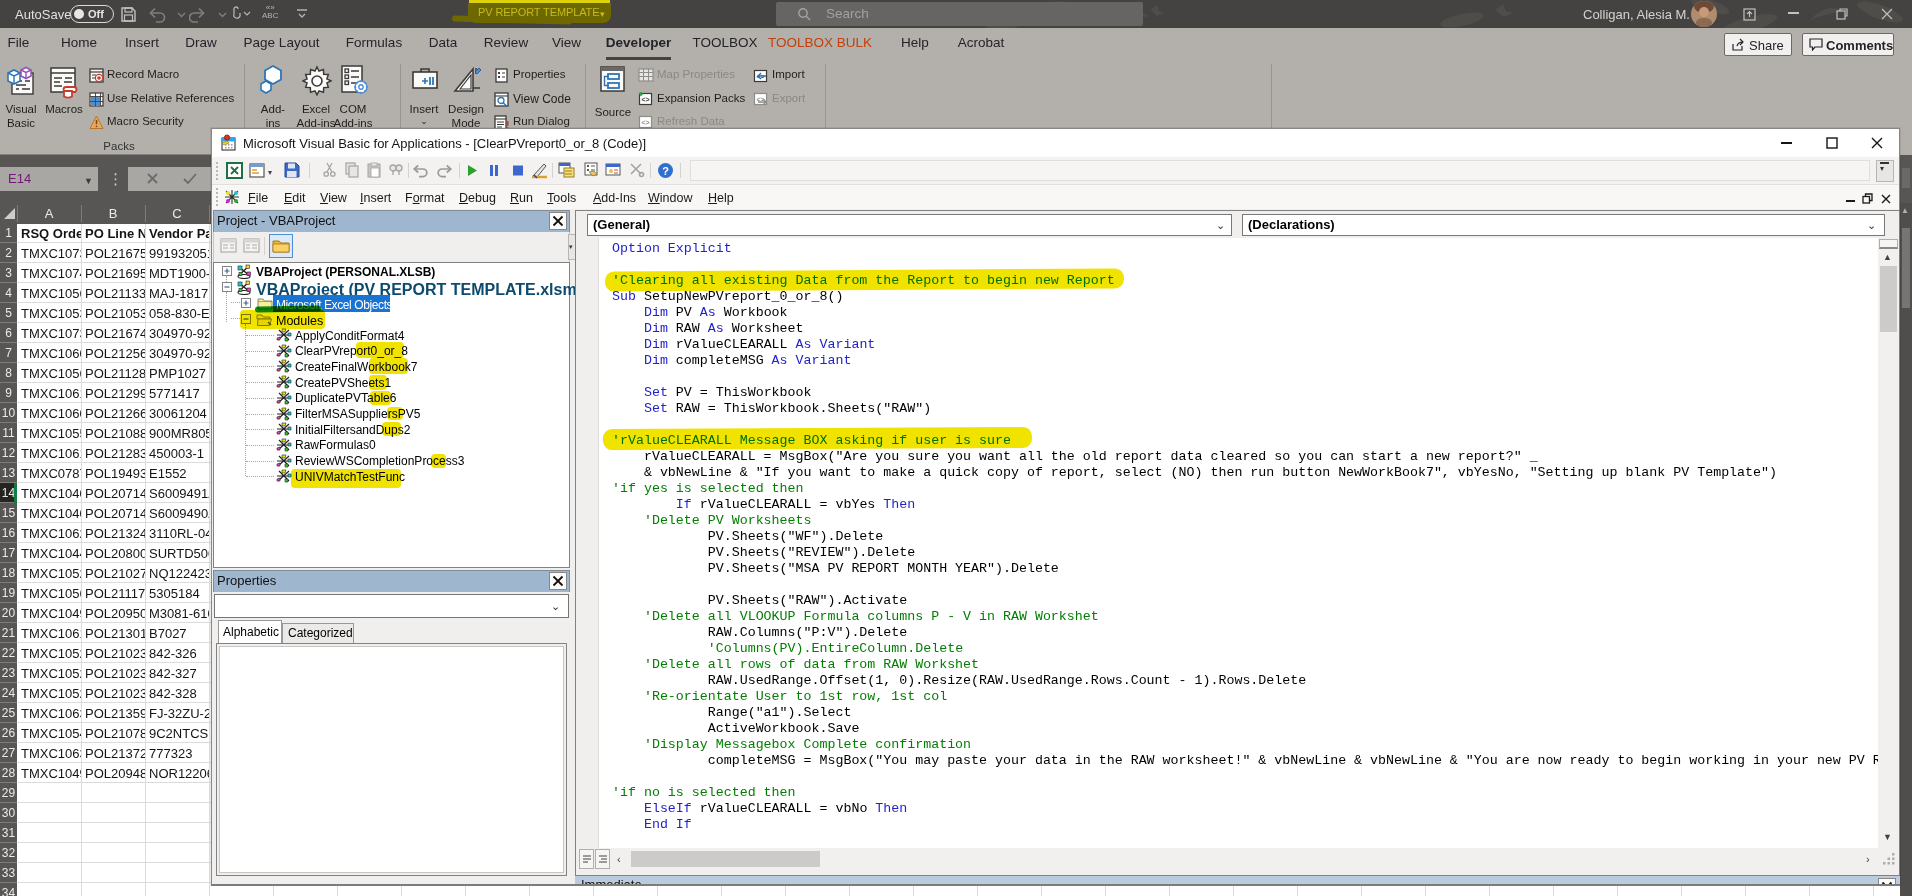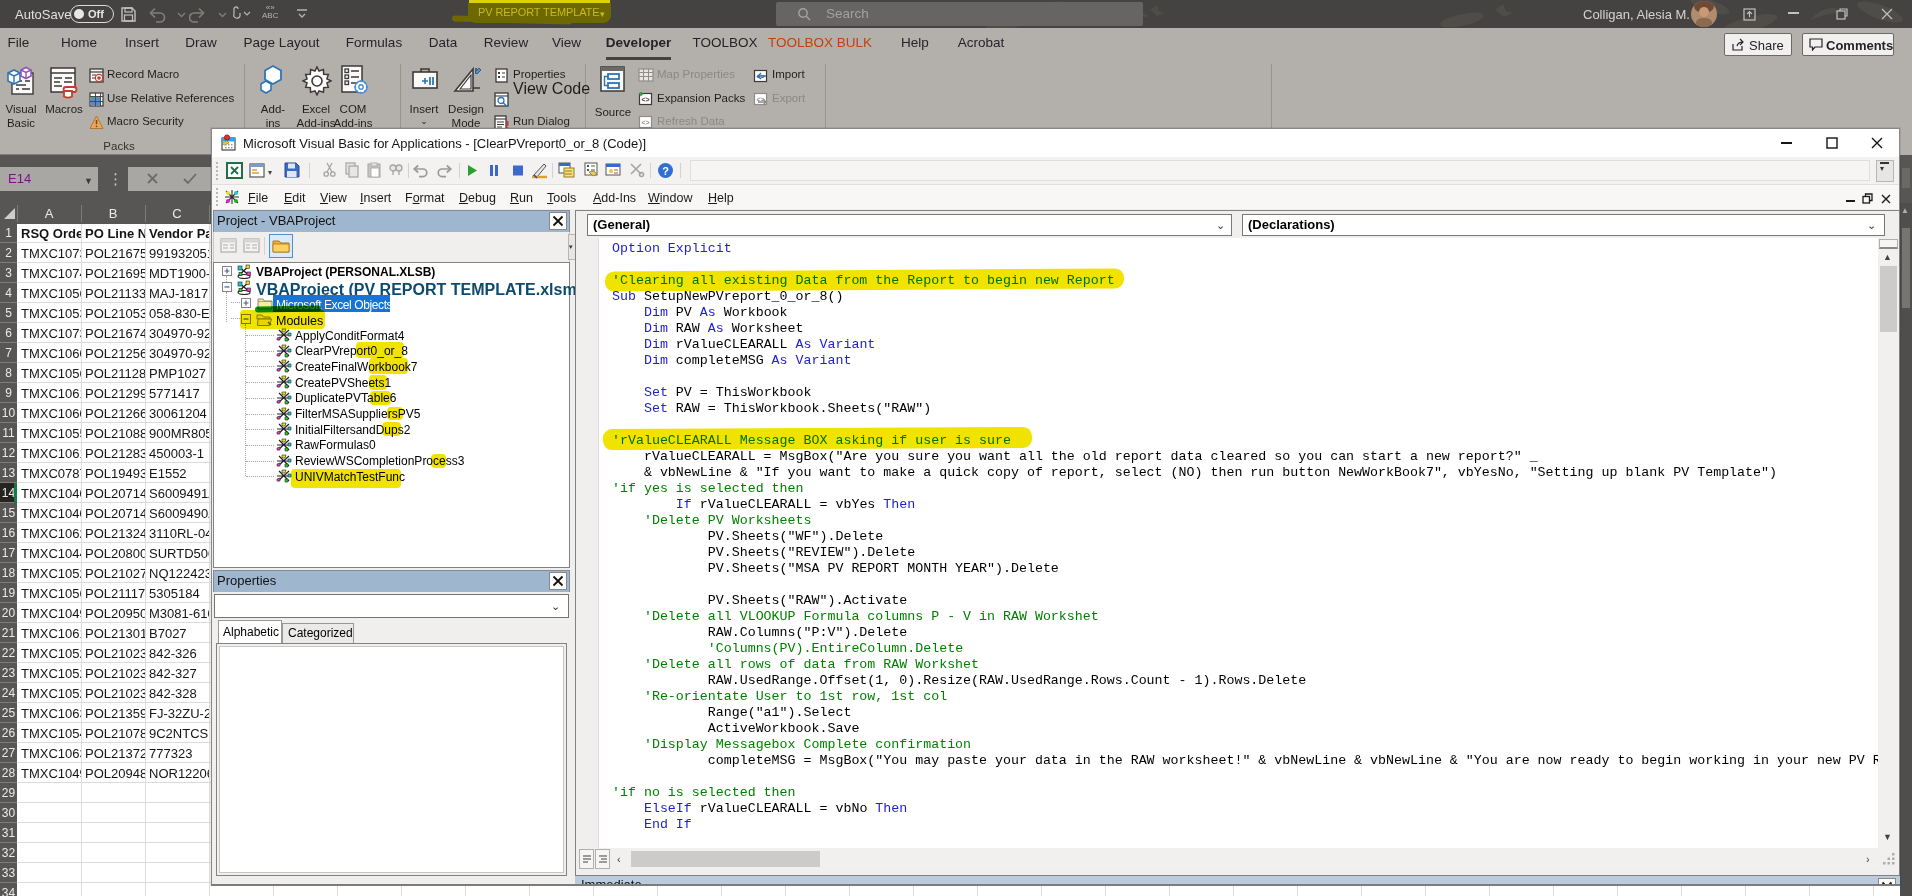--- a/index.html
+++ b/index.html
@@ -218,21 +218,21 @@
       </g>
       <path d="M8 5 h3 M8 9 h3" stroke="#3b3a38" stroke-width="1.1"></path>
     </svg>
 <div class="abs" style="left:513px;top:68px;font-size:11.5px;color:#1f1e1c;">Properties</div>
 <svg class="abs" style="left:494px;top:92px" width="15" height="15" viewBox="0 0 15 15">
       <rect x="1" y="1" width="13" height="13" fill="#fff" stroke="#3b3a38" stroke-width="1.3"></rect>
       <path d="M1 4 h13" stroke="#3b3a38" stroke-width="1.1"></path>
       <circle cx="7" cy="8.5" r="3" fill="#fff" stroke="#2e75b6" stroke-width="1.3"></circle>
       <path d="M9.2 10.7 L13 14.5" stroke="#2e75b6" stroke-width="1.5"></path>
     </svg>
-<div class="abs" style="left:513px;top:80px;font-size:16px;color:#1f1e1c;">View Code</div>
+<div class="abs" style="left:513px;top:92px;font-size:12px;color:#1f1e1c;">View Code</div>
 <svg class="abs" style="left:494px;top:115px" width="15" height="15" viewBox="0 0 15 15">
       <rect x="1" y="1" width="11" height="13" fill="#fff" stroke="#3b3a38" stroke-width="1.3"></rect>
       <path d="M1 4 h11" stroke="#3b3a38" stroke-width="1.1"></path>
       <g stroke="#3b3a38" stroke-width="1">
         <path d="M3 7 h7 M3 9.5 h7 M3 12 h5"></path>
       </g>
       <path d="M13.5 6 v5" stroke="#c53d2e" stroke-width="2"></path>
       <circle cx="13.5" cy="13" r="1" fill="#c53d2e"></circle>
     </svg>
 <div class="abs" style="left:513px;top:115px;font-size:11.5px;color:#1f1e1c;">Run Dialog</div>

